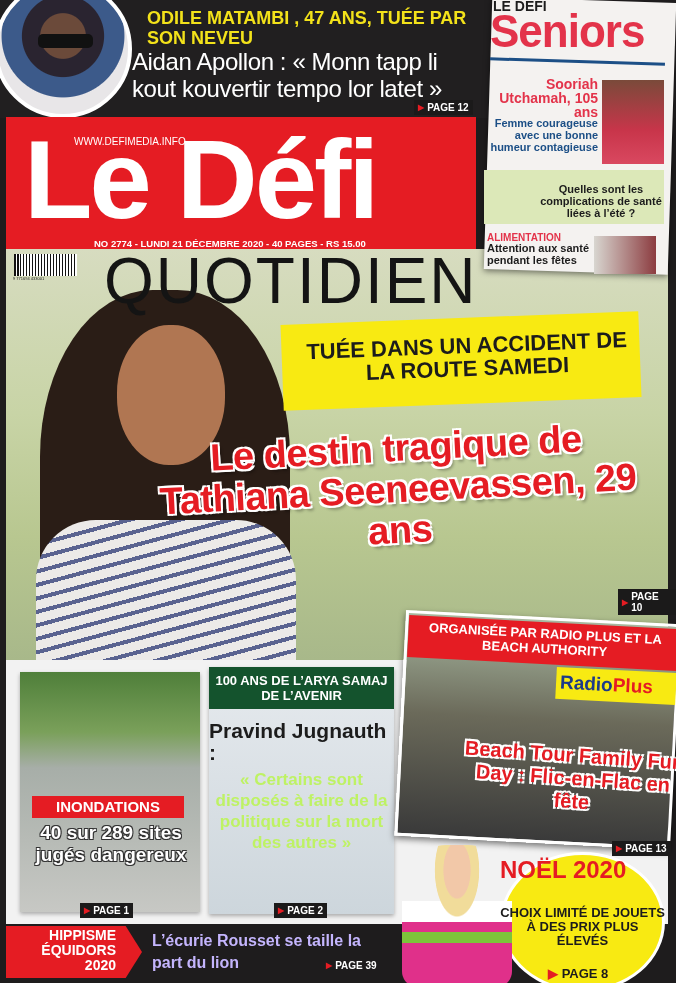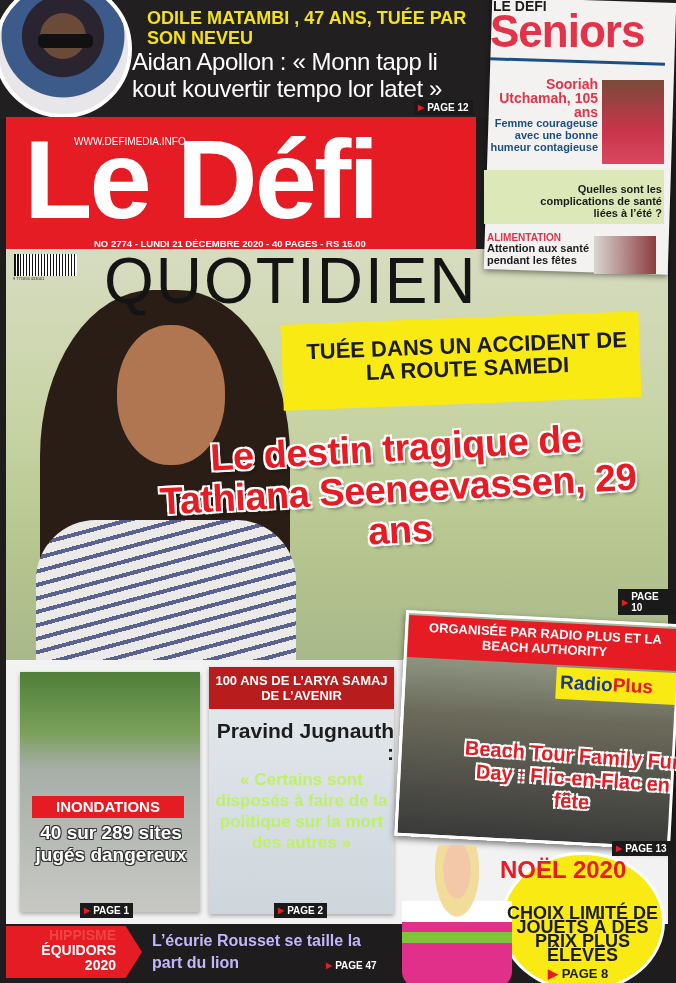--- a/index.html
+++ b/index.html
@@ -29,61 +29,61 @@
   #quotidien{left:104px;top:252px;color:#141414;font-size:64px;font-family:"Liberation Sans",sans-serif;letter-spacing:2px;line-height:58px}
   
   #seniors{left:488px;top:0;width:184px;height:272px;background:#f4f2f0;transform:rotate(1.8deg);box-shadow:0 2px 6px rgba(0,0,0,.5)}
   #sen-label{left:493px;top:-2px;font-weight:900;font-size:14px;color:#1c1c1c}
   #sen-title{left:490px;top:6px;font-weight:900;font-size:44px;color:#e3334a;letter-spacing:-1px;transform:scaleY(1.05)}
   #sen-rule{left:490px;top:60px;width:175px;height:3px;background:#1c4f86;transform:rotate(1.8deg)}
   #sen-name{left:492px;top:77px;width:106px;text-align:right;font-weight:900;font-size:14px;line-height:14px;color:#e3334a}
   #sen-desc{left:480px;top:117px;width:118px;text-align:right;font-weight:900;font-size:11px;line-height:12px;color:#1c4f86}
   #sen-photo{left:602px;top:80px;width:62px;height:84px;background:linear-gradient(#7a4a3a,#c8354a 60%,#d94860)}
   #sen-q-box{left:484px;top:170px;width:180px;height:54px;background:#dce8b8}
-  #sen-q{left:540px;top:183px;width:122px;text-align:right;font-weight:900;font-size:11px;line-height:12px;color:#1c1c1c}
+  #sen-q{left:540px;top:183px;width:122px;text-align:center;font-weight:900;font-size:11px;line-height:12px;color:#1c1c1c}
   #sen-alim{left:487px;top:232px;font-weight:900;font-size:10px;color:#e3334a}
   #sen-alim-t{left:487px;top:242px;font-weight:900;font-size:11px;line-height:12px;color:#1c1c1c;width:120px}
   #sen-photo2{left:594px;top:236px;width:62px;height:38px;background:linear-gradient(90deg,#d8d6d0,#8c3c40)}
   
   #kicker-box{left:282px;top:318px;width:358px;height:86px;background:#f8ea12;transform:rotate(-2.2deg)}
   #kicker{left:292px;top:334px;width:350px;text-align:center;font-weight:900;font-size:22px;line-height:23px;color:#1c1c1c;transform:rotate(-2.2deg)}
   #headline{left:138px;top:428px;width:520px;text-align:center;font-weight:900;font-size:38px;line-height:41px;color:#e51c23;transform:rotate(-3deg);text-shadow:2px 2px 0 #fff,-2px -2px 0 #fff,2px -2px 0 #fff,-2px 2px 0 #fff,3px 4px 3px rgba(0,0,0,.3);letter-spacing:-0.5px}
   #main-page{left:618px;top:589px}
   
   #band{left:6px;top:660px;width:662px;height:264px;background:#f2f2f2}
   #inond-card{left:20px;top:672px;width:180px;height:240px;background:linear-gradient(180deg,#4f7f3a 0%,#7aa05a 25%,#a7aea8 40%,#c7c8c4 100%);box-shadow:0 2px 4px rgba(0,0,0,.3)}
   #inond-label{left:32px;top:796px;width:152px;height:22px;background:#e51c23;color:#fff;font-weight:900;font-size:15px;text-align:center;line-height:22px}
   #inond-text{left:24px;top:822px;width:174px;text-align:center;font-weight:900;font-size:19px;line-height:22px;color:#fff;text-shadow:1px 1px 0 #333,-1px -1px 0 #333,1px -1px 0 #333,-1px 1px 0 #333}
   #inond-page{left:80px;top:903px}
   #arya-card{left:209px;top:667px;width:185px;height:247px;background:linear-gradient(180deg,#e6eaee,#cdd6dc);box-shadow:0 2px 4px rgba(0,0,0,.3)}
-  #arya-kicker{left:209px;top:667px;width:185px;height:42px;background:#b91c1c;color:#fff;font-weight:900;font-size:13px;line-height:15px;text-align:center;padding-top:6px}
-  #arya-name{left:209px;top:720px;width:185px;text-align:right;font-weight:900;font-size:21px;line-height:22px;color:#1c1c1c}
+  #arya-kicker{left:209px;top:667px;width:185px;height:42px;background:#14532d;color:#fff;font-weight:900;font-size:13px;line-height:15px;text-align:center;padding-top:6px}
+  #arya-name{left:209px;top:720px;width:185px;text-align:left;font-weight:900;font-size:21px;line-height:22px;color:#1c1c1c}
   #arya-quote{left:209px;top:769px;width:185px;text-align:center;font-weight:700;font-size:17px;line-height:21px;color:#bef264}
   #arya-page{left:274px;top:903px}
   #beach-card{left:400px;top:617px;width:276px;height:226px;background:linear-gradient(180deg,#a7b7a0 0%,#6b6a5a 45%,#3a3a3a 100%);transform:rotate(3deg);box-shadow:0 3px 6px rgba(0,0,0,.5);border:3px solid #fff}
   #beach-kicker-box{left:408px;top:622px;width:270px;height:42px;background:#e51c23;transform:rotate(3deg)}
   #beach-kicker{left:412px;top:626px;width:266px;text-align:center;color:#fff;font-weight:900;font-size:13px;line-height:15px;transform:rotate(3deg)}
   #radio-box{left:556px;top:670px;width:120px;height:32px;background:#f8ea12;transform:rotate(3deg)}
   #radio-logo{left:560px;top:674px;font-weight:900;font-size:19px;transform:rotate(3deg)}
   #radio-logo .r1{color:#1c3a8a}
   #radio-logo .r2{color:#e51c23}
   #beach-text{left:458px;top:744px;width:230px;text-align:center;font-weight:900;font-size:20px;line-height:23px;color:#e51c23;transform:rotate(4deg);text-shadow:2px 2px 0 #fff,-2px -2px 0 #fff,2px -2px 0 #fff,-2px 2px 0 #fff}
   #beach-page{left:612px;top:841px}
   
   #bottom{left:0;top:924px;width:676px;height:59px;background:#1e1c1d}
   #hipp-box{left:6px;top:926px;width:136px;height:52px;background:#e51c23;clip-path:polygon(0 0,88% 0,100% 50%,88% 100%,0 100%)}
-  #hipp-k{left:10px;top:928px;width:106px;text-align:right;font-weight:900;font-size:14px;line-height:15px;color:#ef4444}
+  #hipp-k{left:10px;top:928px;width:106px;text-align:right;font-weight:900;font-size:14px;line-height:15px;color:#ffffff}
   #hipp-s{left:10px;top:943px;width:106px;text-align:right;font-weight:900;font-size:14px;line-height:15px;color:#fff}
   #hipp-head{left:152px;top:930px;width:240px;font-weight:900;font-size:16px;line-height:22px;color:#c4b5fd}
   #hipp-page{left:322px;top:958px;background:transparent}
   
   #doll{left:402px;top:845px;width:110px;height:140px;background:radial-gradient(ellipse at 50% 18%,#f2c8a8 0 17%,#f1dc9a 18% 28%,transparent 29%),linear-gradient(180deg,transparent 40%,#fff 40% 55%,#e0308a 55% 62%,#7dc43a 62% 70%,#e0308a 70% 100%);border-radius:40% 40% 10% 10%}
   #noel-circle{left:500px;top:852px;width:165px;height:140px;border-radius:50%;background:#f8ea12;border:3px solid #fff}
   #noel-title{left:500px;top:858px;width:165px;font-weight:900;font-size:24px;line-height:23px;color:#e51c23}
-  #noel-text{left:500px;top:906px;width:165px;text-align:center;font-weight:900;font-size:18px;line-height:14px;color:#1c1c1c}
+  #noel-text{left:500px;top:906px;width:165px;text-align:center;font-weight:900;font-size:13px;line-height:14px;color:#1c1c1c}
   #noel-page{left:548px;top:966px;font-weight:900;font-size:13px;color:#1c1c1c}
   #noel-page .arrow{color:#e51c23}
 </style>
 </head>
 <body>
 
 <div class="abs" id="topbar"></div>
 <div class="abs" id="avatar">
     <div class="glasses"></div>
   </div>
@@ -158,20 +158,20 @@
     <span>PAGE 13</span>
   </div>
 
 <div class="abs" id="bottom"></div>
 <div class="abs" id="hipp-box"></div>
 <div class="abs" id="hipp-k">HIPPISME</div>
 <div class="abs" id="hipp-s">ÉQUIDORS 2020</div>
 <div class="abs" id="hipp-head">L’écurie Rousset se taille la part du lion</div>
 <div class="abs page-tag" id="hipp-page">
     <span class="arrow">▶</span>
-    <span>PAGE 47</span>
+    <span>PAGE 39</span>
   </div>
 
 <div class="abs" id="noel-circle"></div>
 <div class="abs" id="doll"></div>
 <div class="abs" id="noel-title">NOËL 2020</div>
 <div class="abs" id="noel-text">CHOIX LIMITÉ DE JOUETS À DES PRIX PLUS ÉLEVÉS</div>
 <div class="abs" id="noel-page"><span class="arrow">▶</span> <span>PAGE 8</span></div>
 
 </body></html>

